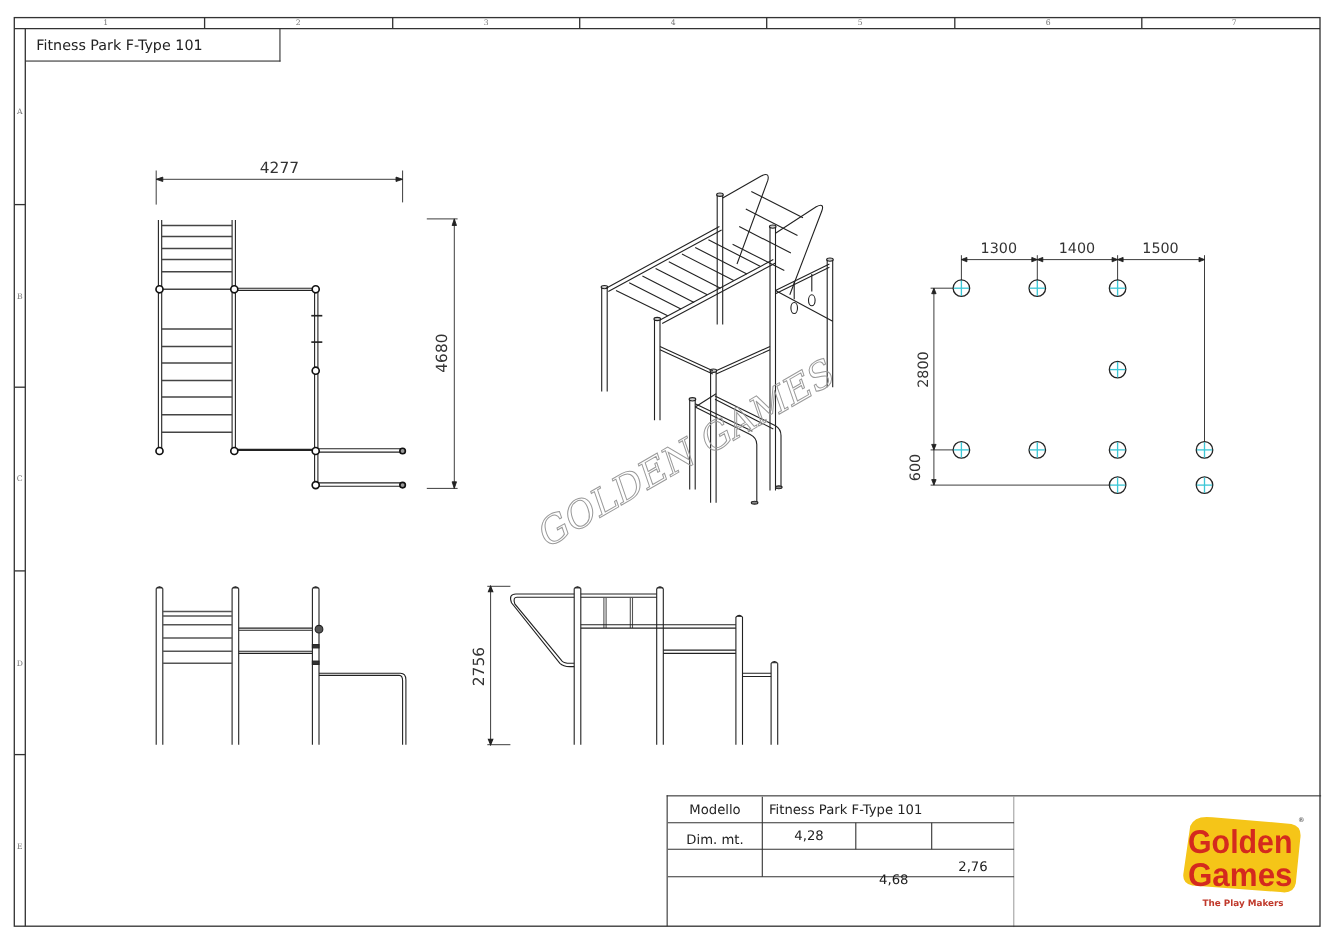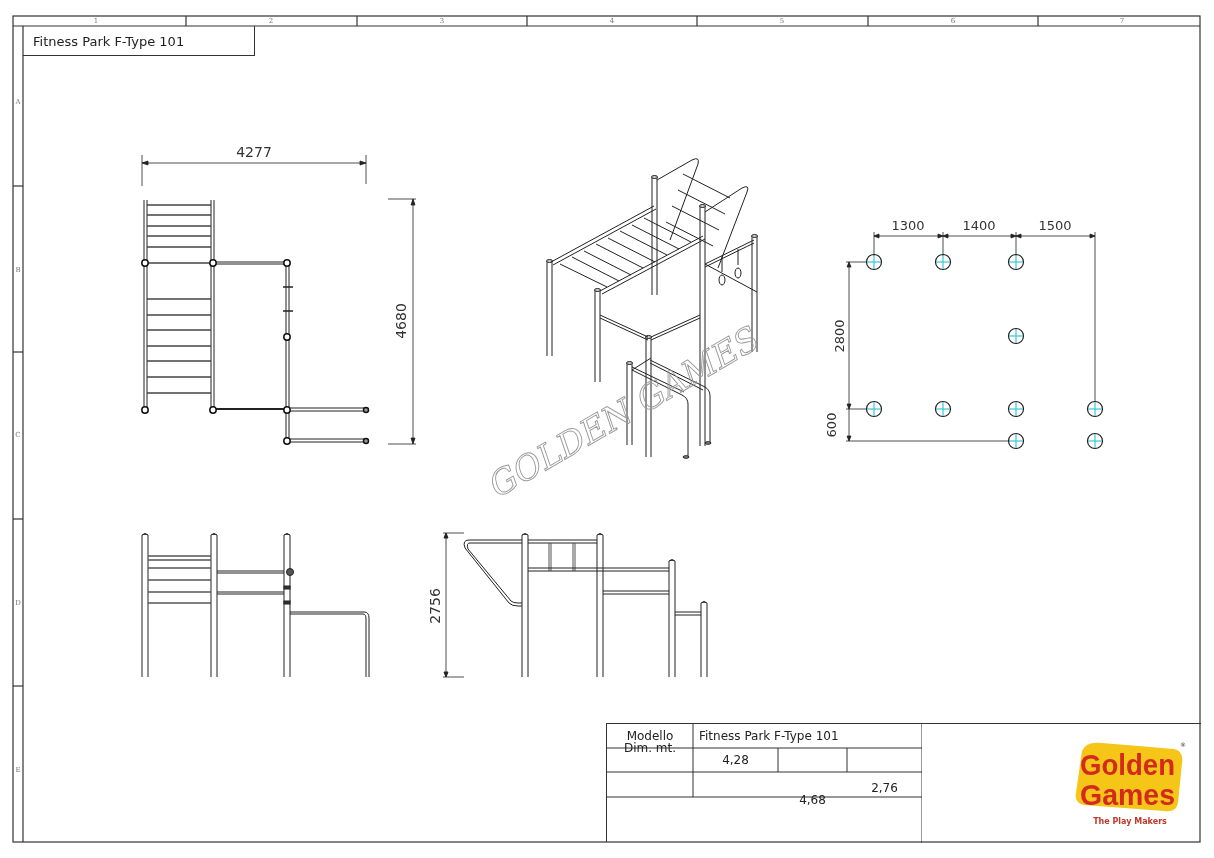--- a/index.html
+++ b/index.html
@@ -298,21 +298,21 @@
       <line x1="0" y1="48" x2="315" y2="48"></line>
       <line x1="0" y1="73" x2="315" y2="73"></line>
       <line x1="86" y1="0" x2="86" y2="73"></line>
       <line x1="171" y1="24" x2="171" y2="48"></line>
       <line x1="240" y1="24" x2="240" y2="48"></line>
       <line x1="315" y1="0" x2="315" y2="119"></line>
     </g>
   </svg>
   <div class="cell" style="left:0;top:0;width:86px;height:24px;justify-content:center;">Modello</div>
   <div class="cell" style="left:92px;top:0;width:220px;height:24px;">Fitness Park F-Type 101</div>
-  <div class="cell" style="left:0;top:16px;width:86px;height:16px;justify-content:center;">Dim. mt.</div>
+  <div class="cell" style="left:0;top:31px;width:86px;height:16px;justify-content:center;">Dim. mt.</div>
   <div class="cell" style="left:86px;top:24px;width:85px;height:24px;justify-content:center;">4,28</div>
   <div class="cell" style="left:171px;top:24px;width:69px;height:24px;justify-content:center;margin-top:40px;">4,68</div>
   <div class="cell" style="left:240px;top:24px;width:75px;height:24px;justify-content:center;margin-top:28px;">2,76</div>
 
 
   <svg class="logo" width="116" height="92" viewBox="0 0 116 92" xmlns="http://www.w3.org/2000/svg">
     <path d="M10 14 Q14 4 30 6 L102 12 Q112 14 110 26 L106 66 Q104 76 92 74 L12 68 Q2 66 4 56 Z" fill="#f5c518"></path>
     <text x="8" y="38" font-family="Liberation Sans, sans-serif" font-weight="bold" font-size="30" fill="#d42a1e" textLength="95" lengthAdjust="spacingAndGlyphs">Golden</text>
     <text x="8" y="68" font-family="Liberation Sans, sans-serif" font-weight="bold" font-size="30" fill="#d42a1e" textLength="95" lengthAdjust="spacingAndGlyphs">Games</text>
     <text x="108" y="10" font-family="DejaVu Sans, sans-serif" font-size="6" fill="#333">®</text>

